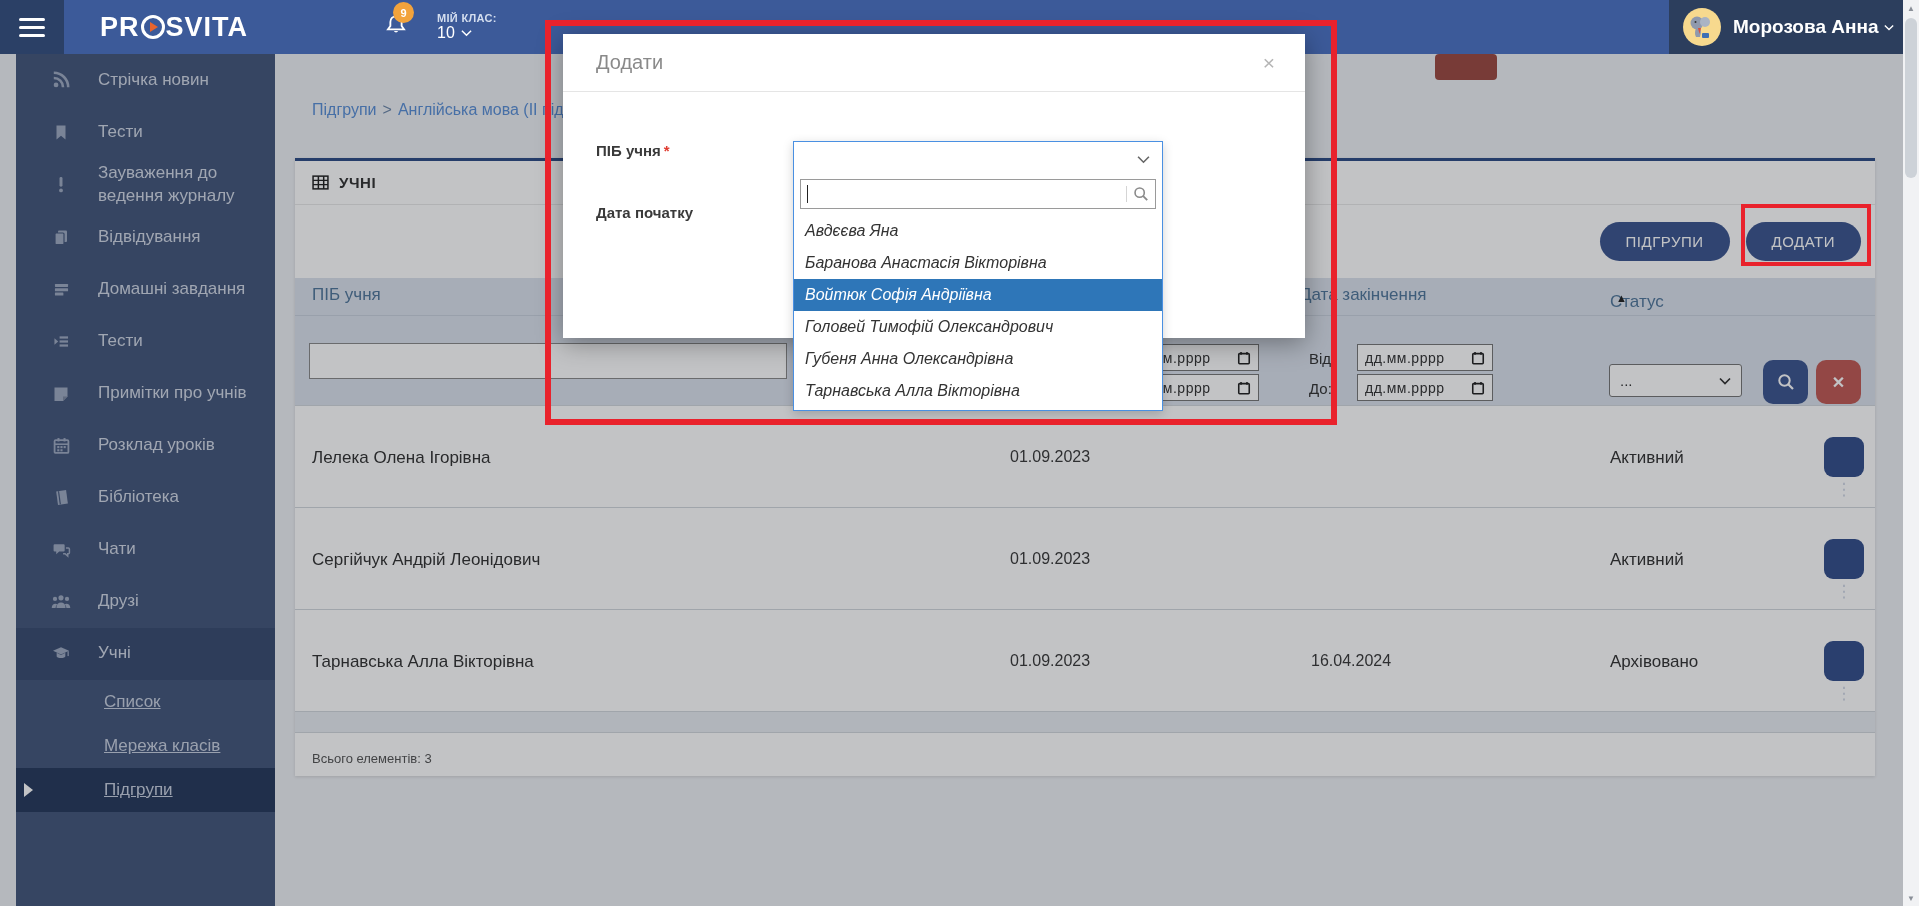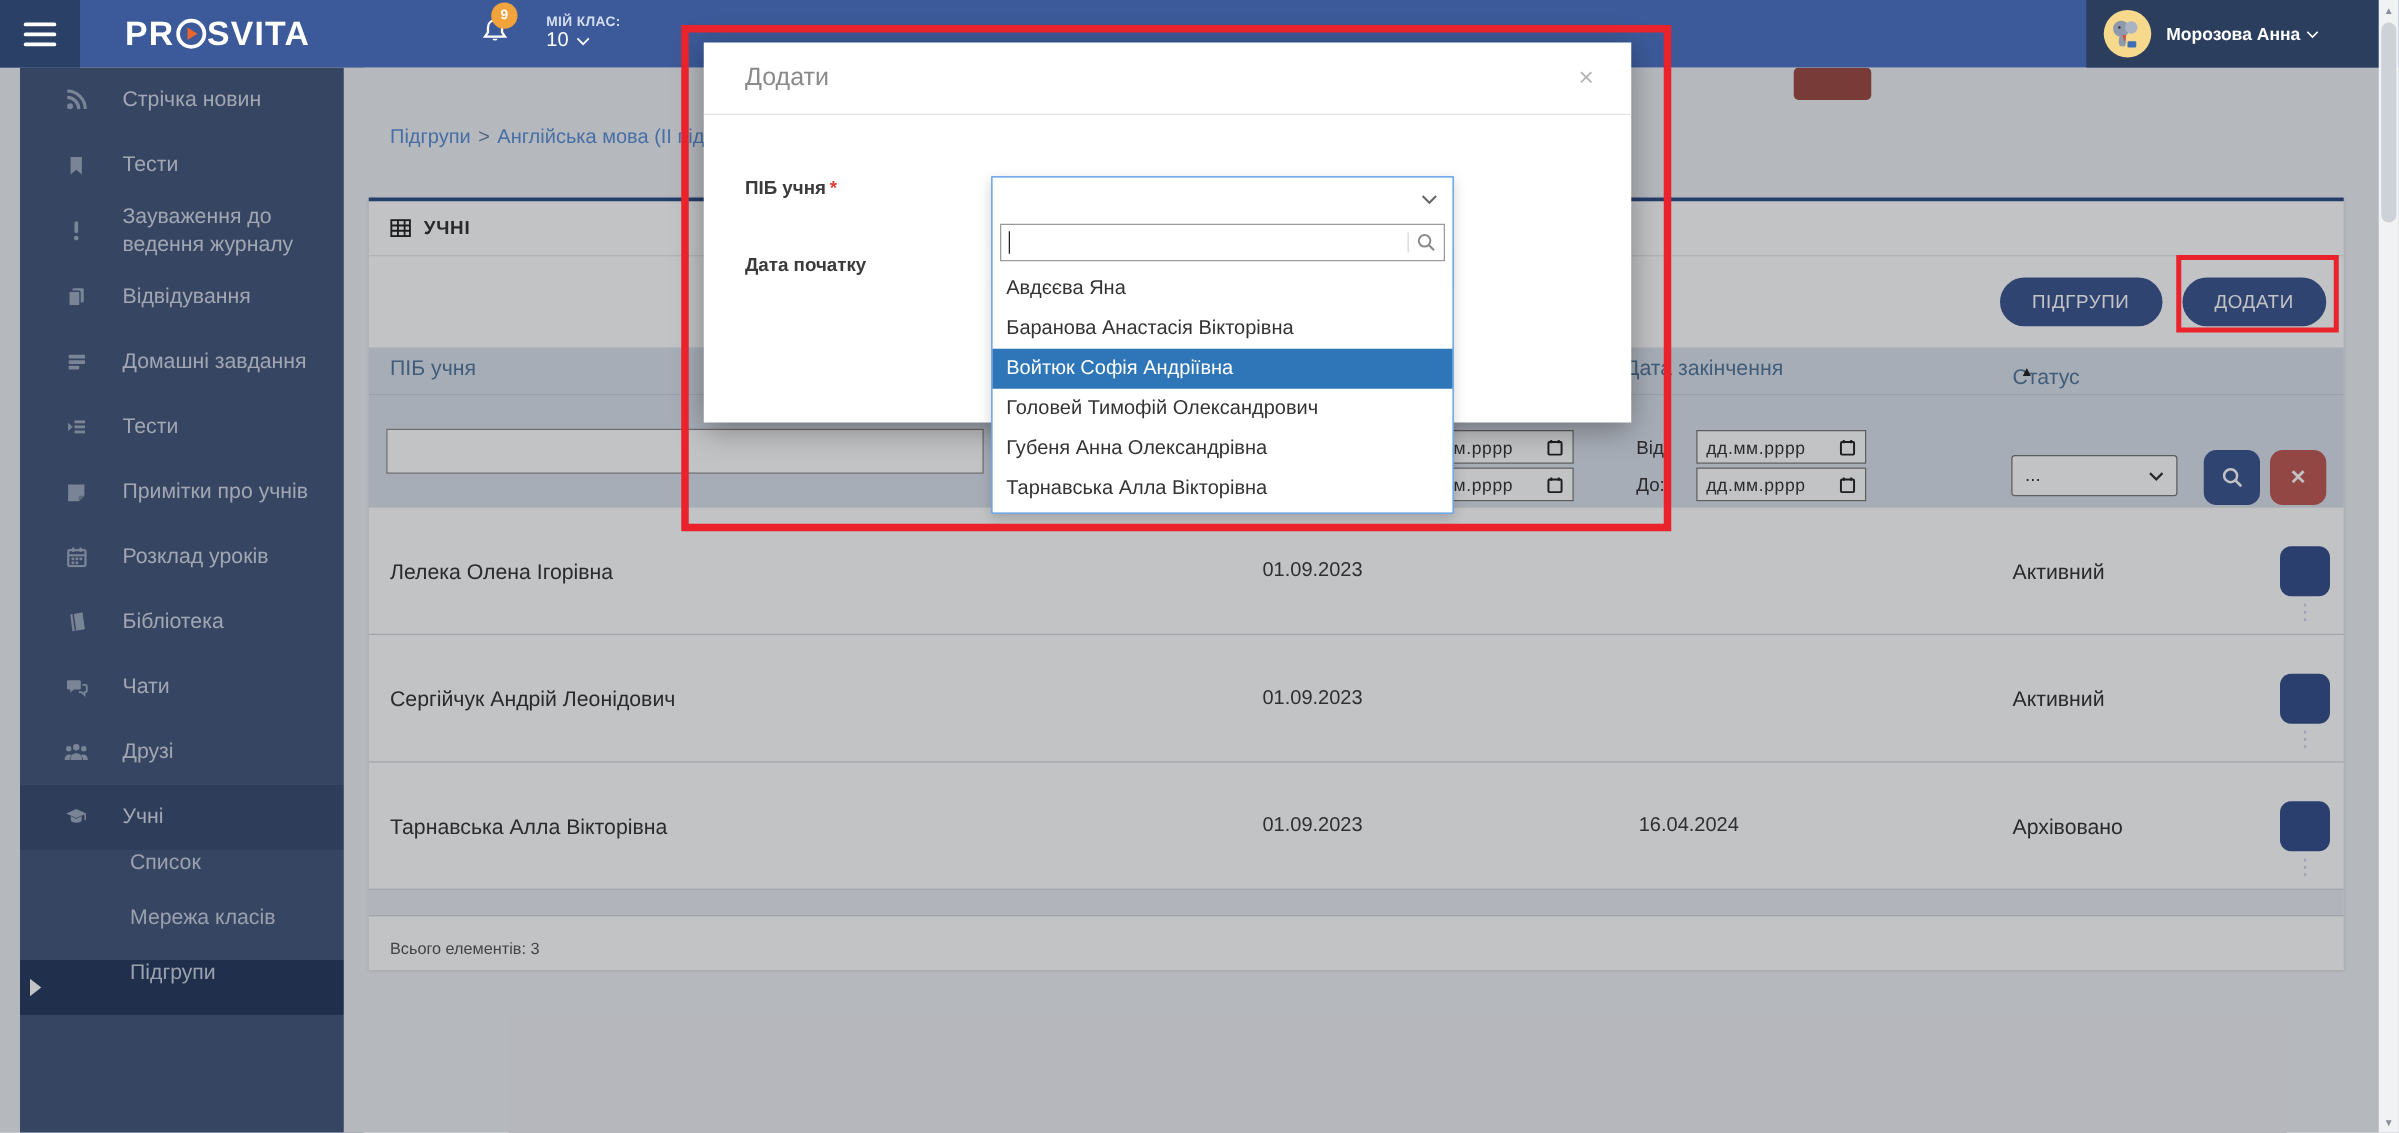--- a/index.html
+++ b/index.html
@@ -22,42 +22,42 @@
   .badge { position:absolute; top:-10px; left:10px; min-width:21px; height:21px;
     background:#f2a33c; color:#fff; border-radius:50%; font-size:11px; font-weight:bold;
     display:flex; align-items:center; justify-content:center; }
   .myclass { margin-left:28px; color:#fff; }
   .myclass .lbl { font-size:11px; font-weight:bold; color:#d4deef; letter-spacing:.3px; }
   .myclass .val { font-size:16px; display:flex; align-items:center; gap:6px; cursor:pointer; }
   .user-block { position:absolute; left:1669px; top:0; width:234px; height:54px;
     background:#2c3e5d; display:flex; align-items:center; padding-left:14px; gap:12px; cursor:pointer; }
   .avatar { width:38px; height:38px; border-radius:50%; background:#f7d98e; overflow:hidden;
     display:flex; align-items:center; justify-content:center; }
-  .user-name { color:#fff; font-weight:bold; font-size:14px; white-space:nowrap;
+  .user-name { color:#fff; font-weight:bold; font-size:19px; white-space:nowrap;
     display:flex; align-items:center; gap:5px; }
 
   
   .scrollbar { position:absolute; left:1903px; top:0; width:16px; height:906px;
     background:#f1f2f4; z-index:70; }
   .scrollbar .arr { position:absolute; left:0; width:16px; height:16px; color:#8a8f98;
     font-size:8px; display:flex; align-items:center; justify-content:center; }
   .scrollbar .arr.up { top:0; } .scrollbar .arr.down { bottom:0; }
   .scrollbar .thumb { position:absolute; left:2px; top:18px; width:12px; height:160px;
     background:#cdd2d8; border-radius:6px; }
 
   
   .sidebar { position:absolute; left:16px; top:54px; width:275px; height:852px;
     background:#45577b; z-index:1; color:#d2d9e6; }
   .s-item { display:flex; align-items:center; min-height:52px; padding:4px 10px 4px 32px;
     gap:24px; font-size:17px; cursor:pointer; }
   .s-item .ic { width:26px; flex:0 0 26px; color:#9fabc2; display:flex; justify-content:center; }
   .s-item .txt { line-height:1.35; max-width:170px; }
   .s-item.active-parent { background:#3a4d71; }
-  .s-sub { position:relative; display:flex; align-items:flex-start; height:44px;
-    padding-left:88px; font-size:17px; color:#c9d1e0; cursor:pointer; }
+  .s-sub { position:relative; display:flex; align-items:center; height:44px;
+    padding-left:88px; font-size:17px; color:#c9d1e0; cursor:pointer;text-decoration:underline; }
   .s-sub.active { background:#273a5c; }
   .s-sub .tri { position:absolute; left:8px; top:15px; width:0; height:0;
     border-left:9px solid #fff; border-top:7px solid transparent; border-bottom:7px solid transparent; }
 
   
   .content { position:absolute; left:275px; top:54px; width:1628px; height:852px;
     background:#eef0f4; z-index:1; overflow:hidden; }
   .wm1 { position:absolute; left:640px; top:-30px; width:220px; height:220px;
     border:38px solid rgba(242,222,150,.55); border-radius:50%; border-right-color:transparent; }
   .wm2 { position:absolute; left:370px; top:-60px; width:170px; height:200px;
@@ -138,21 +138,21 @@
     background:#fff; border:1px solid #4a90e2; z-index:55; box-shadow:0 3px 10px rgba(0,0,0,.18); }
   .dd-select { height:35px; display:flex; align-items:center; padding:0 12px;
     cursor:pointer; }
   .dd-select .chev { margin-left:auto; color:#666; display:flex; }
   .dd-search-wrap { margin:2px 6px 6px 6px; height:30px; border:1px solid #9a9a9a;
     display:flex; align-items:center; padding:0 6px; background:#fff; }
   .caret-bar { width:1px; height:18px; background:#222; }
   .dd-search-wrap .mag { margin-left:auto; color:#8a8a8a; display:flex;
     border-left:1px solid #d5d5d5; padding-left:6px; cursor:pointer; }
   .dd-opt { height:32px; display:flex; align-items:center; padding:0 11px;
-    font-size:16px; color:#333; cursor:pointer; }
+    font-size:16px; color:#333; cursor:pointer;font-style:italic; }
   .dd-opt.selected { background:#2e76b8; color:#fff; }
 </style>
 </head>
 <body>
 
 <div class="header">
   <div class="hamburger">
       <i></i>
       <i></i>
       <i></i>

